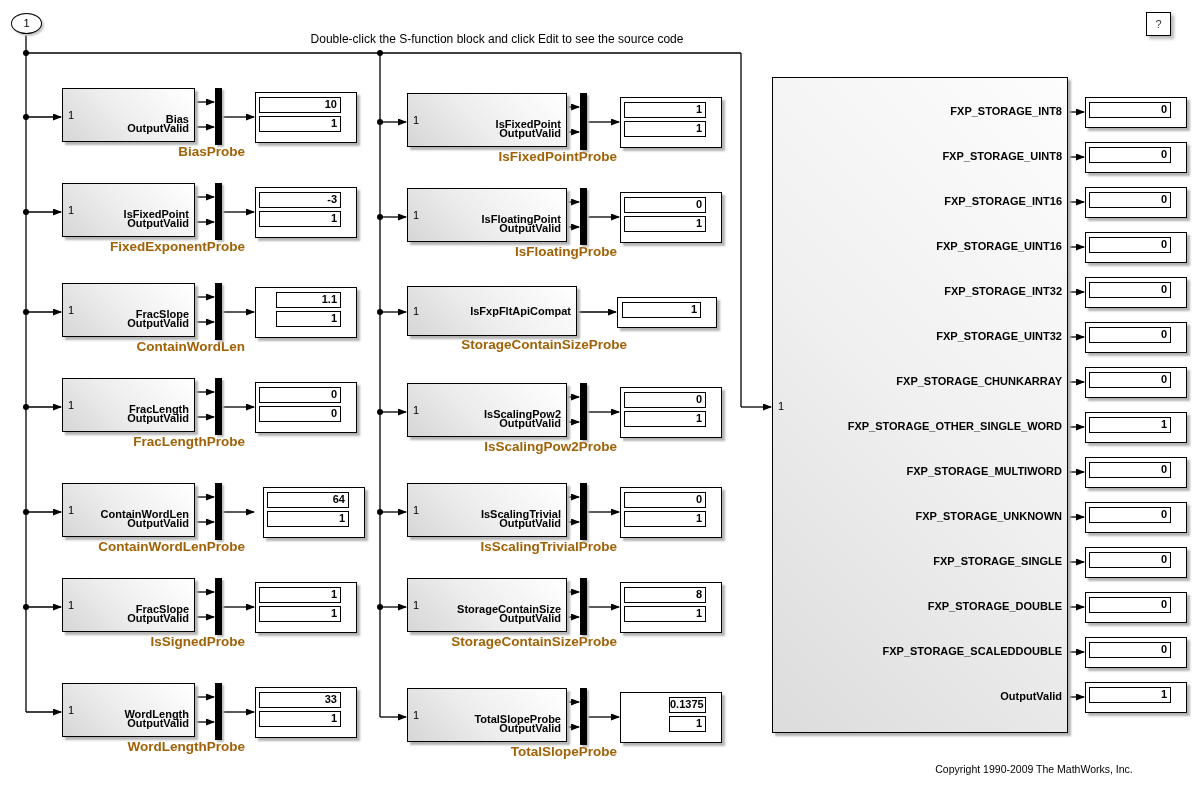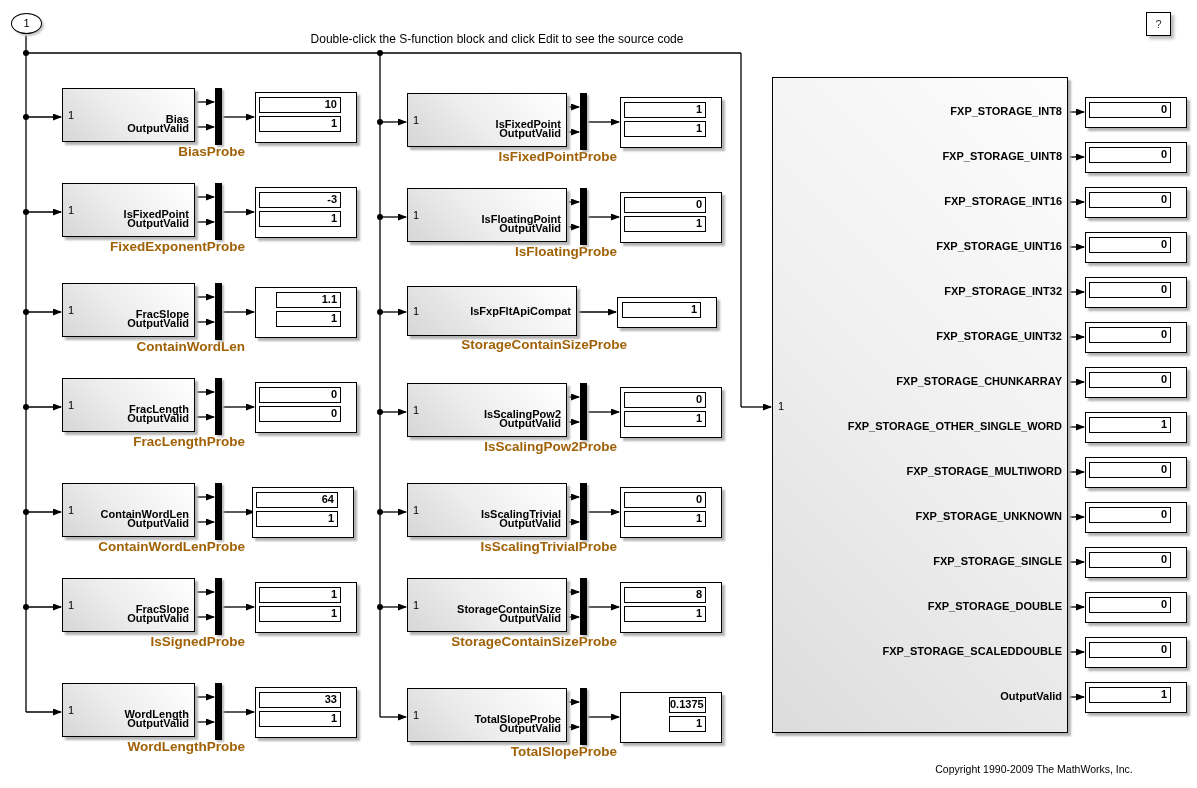--- a/index.html
+++ b/index.html
@@ -225,21 +225,21 @@
     </div>
 
     <div class="probe-row" style="position:absolute;left:0;top:0;">
       <div class="sblock" style="left: 62px; top: 483px; width: 133px; height: 54px;">
         <span class="pin">1</span>
         <span class="pout pout1">ContainWordLen</span>
         <span class="pout pout2">OutputValid</span>
       </div>
       <div class="bname" style="left: 12px; top: 539px; width: 233px;">ContainWordLenProbe</div>
       <div class="mux" style="left: 215px; top: 483px;"></div>
-      <div class="disp disp2" style="left: 252px; top: 487px;">
+      <div class="disp disp2" style="left: 263px; top: 487px;">
         <div class="dval">64</div>
         <div class="dval">1</div>
       </div>
     </div>
 
     <div class="probe-row" style="position:absolute;left:0;top:0;">
       <div class="sblock" style="left: 62px; top: 578px; width: 133px; height: 54px;">
         <span class="pin">1</span>
         <span class="pout pout1">FracSlope</span>
         <span class="pout pout2">OutputValid</span>

